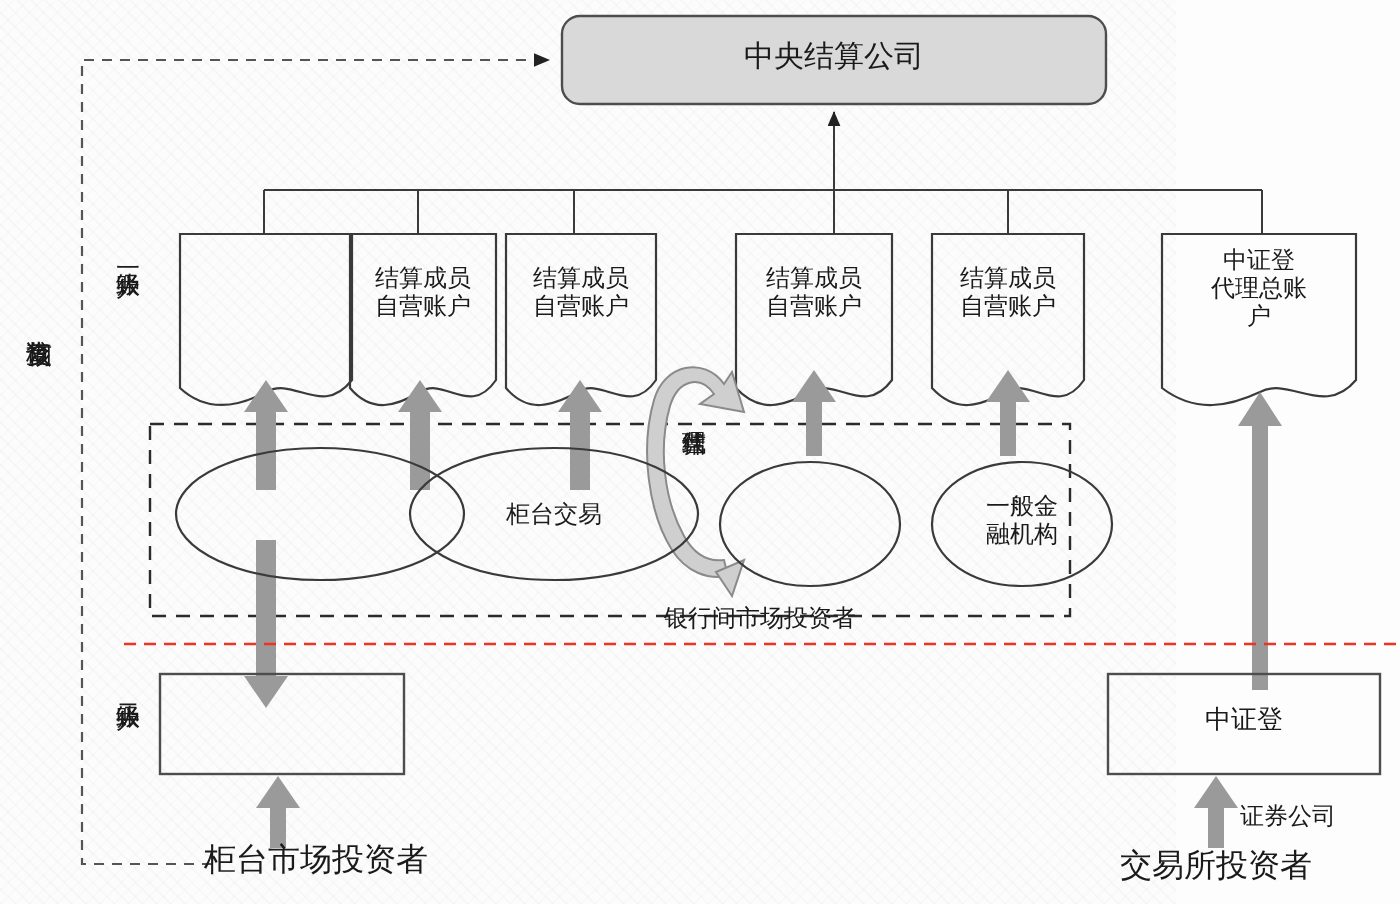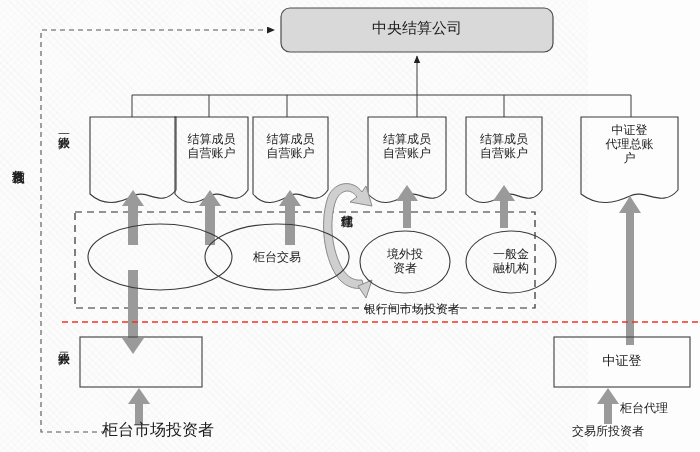--- a/index.html
+++ b/index.html
@@ -147,28 +147,26 @@
 自营账户</div>
   <div class="lbl" style="left:368px;top:132px;width:78px;font-size:12px;">结算成员
 自营账户</div>
   <div class="lbl" style="left:466px;top:132px;width:76px;font-size:12px;">结算成员
 自营账户</div>
   <div class="lbl" style="left:581px;top:123px;width:97px;font-size:12px;">中证登
 代理总账
 户</div>
 
   <div class="lbl" style="left:227px;top:250px;width:100px;font-size:12px;">柜台交易</div>
-  <div class="lbl" style="left:365px;top:247px;width:80px;font-size:12px;">境外投
-资者</div>
-  <div class="lbl" style="left:471px;top:247px;width:80px;font-size:12px;">一般金
+  <div class="lbl" style="left:471px;top:247px;width:80px;font-size:12px;font-family:Liberation Mono, monospace;">一般金
 融机构</div>
 
   <div class="vtext" style="left:341px;top:206px;font-size:12px;">结算代理</div>
 
-  <div class="lbl" style="left:300px;top:302px;width:160px;font-size:12px;text-align:right;">银行间市场投资者</div>
+  <div class="lbl" style="left:300px;top:302px;width:160px;font-size:12px;text-align:center;">银行间市场投资者</div>
 
   <div class="lbl" style="left:554px;top:353px;width:136px;font-size:13px;">中证登</div>
 
   <div class="lbl" style="left:98px;top:421px;width:120px;font-size:16px;">柜台市场投资者</div>
-  <div class="lbl" style="left:620px;top:401px;width:70px;font-size:12px;text-align:left;">柜台代理</div>
-  <div class="lbl" style="left:548px;top:424px;width:120px;font-size:12px;">交易所投资者</div>
+  <div class="lbl" style="left:620px;top:401px;width:70px;font-size:12px;text-align:left;">证券公司</div>
+  <div class="lbl" style="left:548px;top:424px;width:120px;font-size:16px;">交易所投资者</div>
 
 </div>
 
 </body></html>

